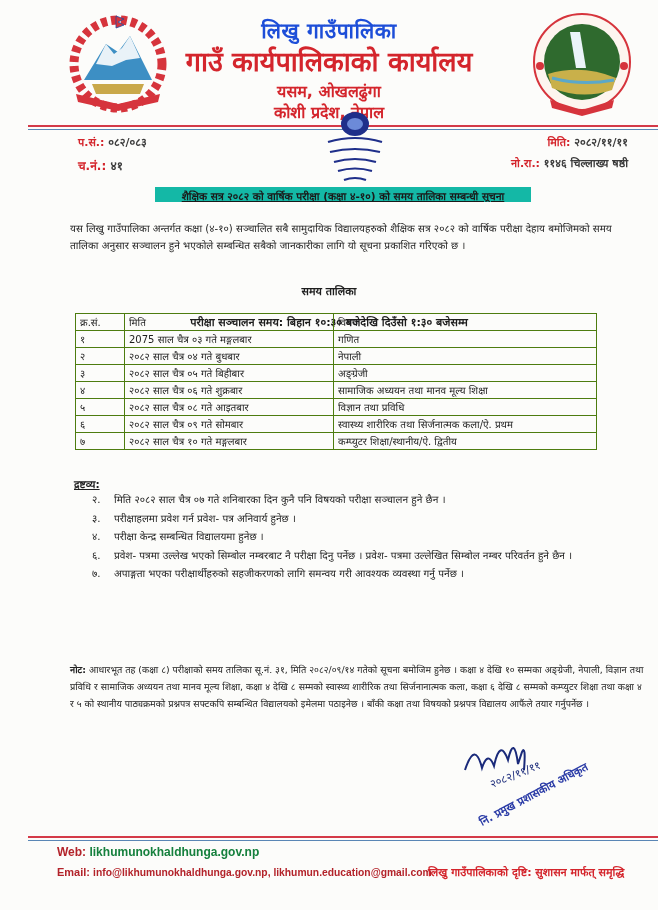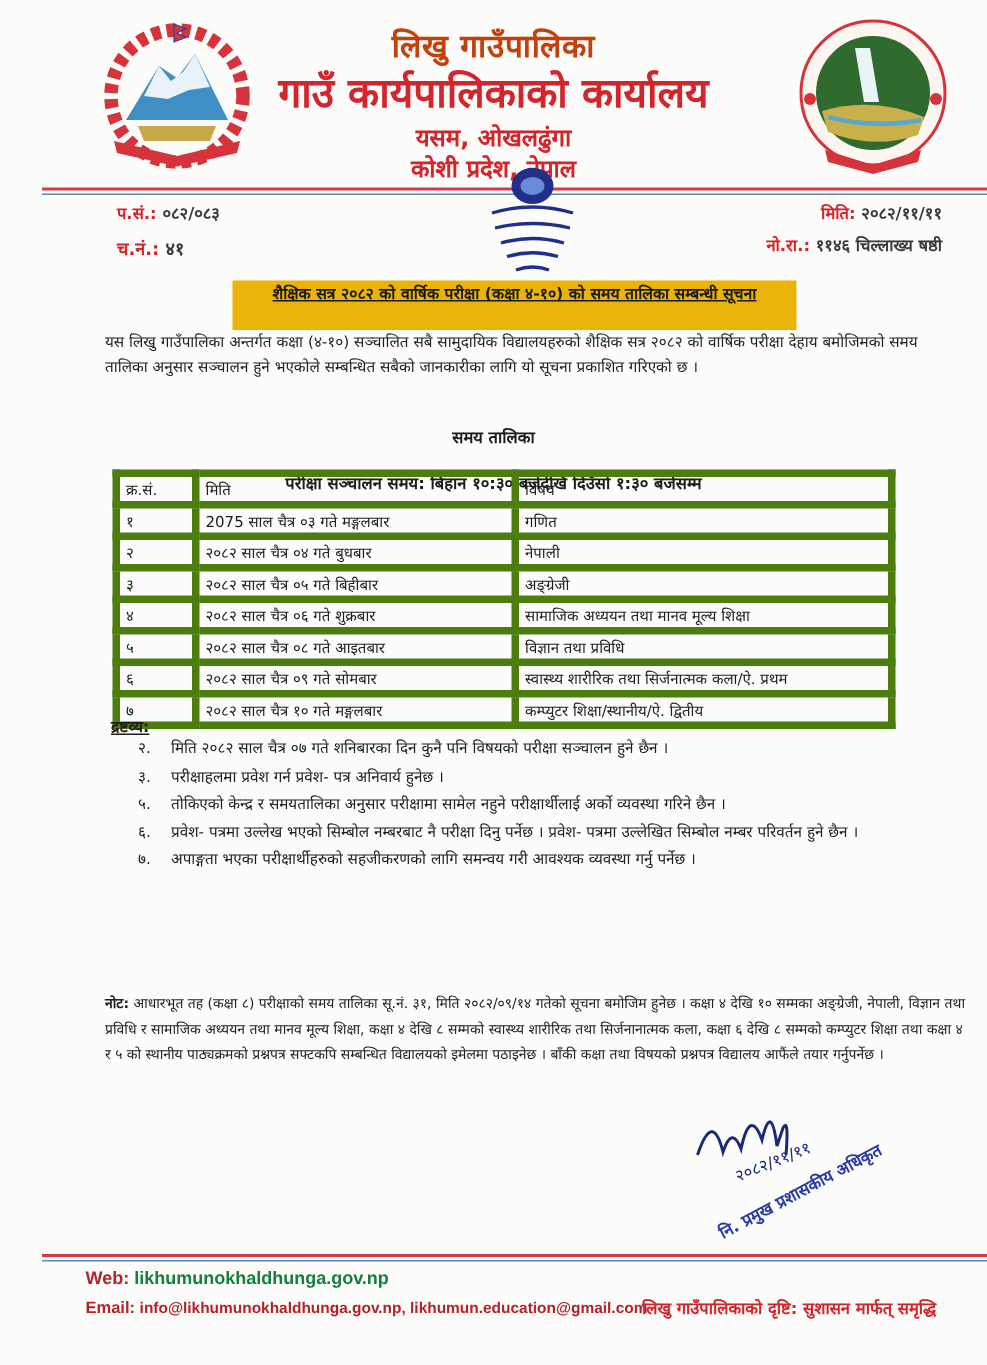--- a/index.html
+++ b/index.html
@@ -7,45 +7,45 @@
     width: 658px; height: 910px; overflow: hidden; position: relative;
     background: #fcfcfa;
     font-family: "DejaVu Sans", sans-serif;
     color: #1d1d1d;
   }
   .abs { position: absolute; }
 
   
   .emblem-left { left: 62px; top: 14px; width: 112px; height: 100px; }
   .emblem-right { left: 530px; top: 8px; width: 104px; height: 112px; }
-  .title1 { left: 0; width: 658px; top: 16px; text-align: center; color: #c2410c; font-size: 21px; font-weight: bold; letter-spacing: 0.5px; }
+  .title1 { left: 0; width: 658px; top: 16px; text-align: center; color: #1d4ed8; font-size: 21px; font-weight: bold; letter-spacing: 0.5px; }
   .title2 { left: 0; width: 658px; top: 42px; text-align: center; color: #d4252c; font-size: 27px; font-weight: bold; }
   .title3 { left: 0; width: 658px; top: 80px; text-align: center; color: #d4252c; font-size: 16px; font-weight: bold; }
   .title4 { left: 0; width: 658px; top: 101px; text-align: center; color: #d4252c; font-size: 16px; font-weight: bold; }
 
   .rule-red { left: 28px; width: 630px; top: 125px; height: 2px; background: #d43a48; }
   .rule-blue { left: 28px; width: 630px; top: 129px; height: 1px; background: #5a86b5; }
 
   .ref-left { left: 78px; top: 134px; font-size: 11px; font-weight: bold; color: #3b3b3b; }
   .ref-left .lbl, .ref-right .lbl { color: #d4252c; }
   .sn-left { left: 78px; top: 157px; font-size: 12px; font-weight: bold; color: #3b3b3b; }
   .ref-right { right: 30px; top: 134px; font-size: 11px; font-weight: bold; color: #3b3b3b; text-align: right; }
   .disp-right { right: 30px; top: 155px; font-size: 11px; font-weight: bold; color: #3b3b3b; text-align: right; }
 
   .stamp { left: 318px; top: 108px; width: 74px; height: 82px; }
 
-  .banner { left: 155px; top: 187px; width: 376px; height: 33px; background: #eab308; color: #1a1a1a; font-size: 10.5px; font-weight: bold; text-align: center; line-height: 19px; text-decoration: underline; white-space: nowrap; overflow: hidden; }
+  .banner { left: 155px; top: 187px; width: 376px; height: 15px; background: #14b8a6; color: #1a1a1a; font-size: 10.5px; font-weight: bold; text-align: center; line-height: 19px; text-decoration: underline; white-space: nowrap; overflow: hidden; }
 
   .intro { left: 70px; top: 220px; width: 560px; font-size: 10.2px; line-height: 17px; color: #1f1f1f; }
 
   .sched-title { left: 0; width: 658px; top: 283px; text-align: center; font-size: 11px; font-weight: bold; }
   .sched-sub { left: 0; width: 658px; top: 314px; text-align: center; font-size: 11px; font-weight: bold; }
 
   table.sched { position: absolute; left: 75px; top: 313px; width: 522px; border-collapse: collapse; font-size: 10px; }
-  table.sched td, table.sched th { border: 5px solid #4d7c0f; padding: 0 4px; height: 16px; text-align: left; font-weight: normal; white-space: nowrap; }
+  table.sched td, table.sched th { border: 1px solid #4d7c0f; padding: 0 4px; height: 16px; text-align: left; font-weight: normal; white-space: nowrap; }
   table.sched .c1 { width: 40px; }
   table.sched .c2 { width: 200px; }
 
   .notes-h { left: 74px; top: 477px; font-size: 10.5px; font-weight: bold; text-decoration: underline; }
   .notes { left: 92px; top: 491px; width: 560px; margin: 0; padding: 0; list-style: none; font-size: 10.2px; }
   .notes li { height: 18.6px; line-height: 18.6px; white-space: nowrap; }
   .notes .num { display: inline-block; width: 22px; }
 
   .note-para { left: 70px; top: 661px; width: 578px; font-size: 9.3px; line-height: 17px; color: #222; }
   .note-para b { font-weight: bold; }
@@ -171,21 +171,21 @@
       <td>२०८२ साल चैत्र १० गते मङ्गलबार</td>
       <td>कम्प्युटर शिक्षा/स्थानीय/ऐ. द्वितीय</td>
     </tr>
   </tbody>
 </table>
 
 <div class="abs notes-h">द्रष्टव्य:</div>
 <ol class="abs notes">
   <li><span class="num">२.</span><span>मिति २०८२ साल चैत्र ०७ गते शनिबारका दिन कुनै पनि विषयको परीक्षा सञ्चालन हुने छैन ।</span></li>
   <li><span class="num">३.</span><span>परीक्षाहलमा प्रवेश गर्न प्रवेश- पत्र अनिवार्य हुनेछ ।</span></li>
-  <li><span class="num">५.</span><span>तोकिएको केन्द्र र समयतालिका अनुसार परीक्षामा सामेल नहुने परीक्षार्थीलाई अर्को व्यवस्था गरिने छैन ।</span></li>
+  <li><span class="num">४.</span><span>परीक्षा केन्द्र सम्बन्धित विद्यालयमा हुनेछ ।</span></li>
   <li><span class="num">६.</span><span>प्रवेश- पत्रमा उल्लेख भएको सिम्बोल नम्बरबाट नै परीक्षा दिनु पर्नेछ । प्रवेश- पत्रमा उल्लेखित सिम्बोल नम्बर परिवर्तन हुने छैन ।</span></li>
   <li><span class="num">७.</span><span>अपाङ्गता भएका परीक्षार्थीहरुको सहजीकरणको लागि समन्वय गरी आवश्यक व्यवस्था गर्नु पर्नेछ ।</span></li>
 </ol>
 
 <div class="abs note-para">
   <b>नोट:</b>
   <span>आधारभूत तह (कक्षा ८) परीक्षाको समय तालिका सू.नं. ३१, मिति २०८२/०९/१४ गतेको सूचना बमोजिम हुनेछ । कक्षा ४ देखि १० सम्मका अङ्ग्रेजी, नेपाली, विज्ञान तथा प्रविधि र सामाजिक अध्ययन तथा मानव मूल्य शिक्षा, कक्षा ४ देखि ८ सम्मको स्वास्थ्य शारीरिक तथा सिर्जनानात्मक कला, कक्षा ६ देखि ८ सम्मको कम्प्युटर शिक्षा तथा कक्षा ४ र ५ को स्थानीय पाठ्यक्रमको प्रश्नपत्र सफ्टकपि सम्बन्धित विद्यालयको इमेलमा पठाइनेछ । बाँकी कक्षा तथा विषयको प्रश्नपत्र विद्यालय आफैंले तयार गर्नुपर्नेछ ।</span>
 </div>
 
 <svg class="abs signature" viewBox="0 0 190 105">

